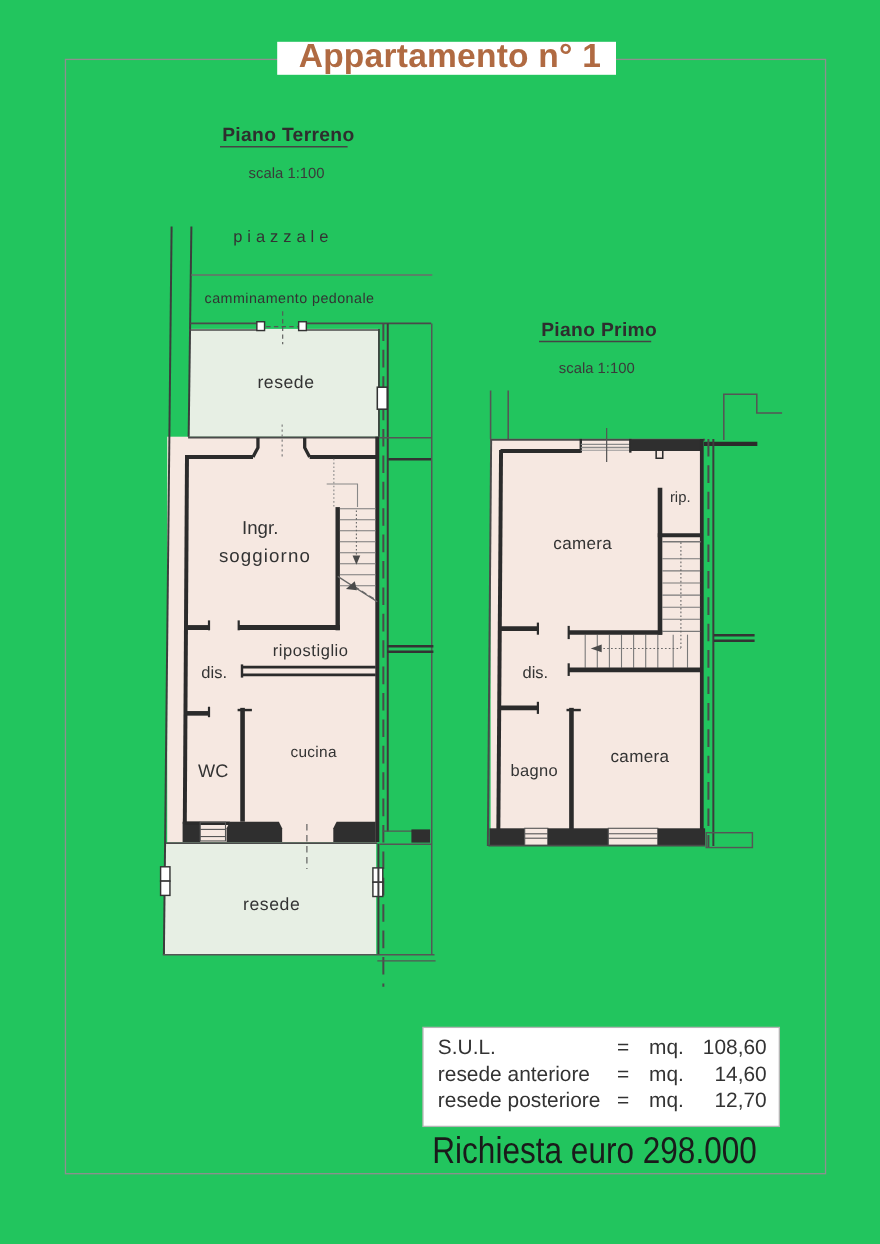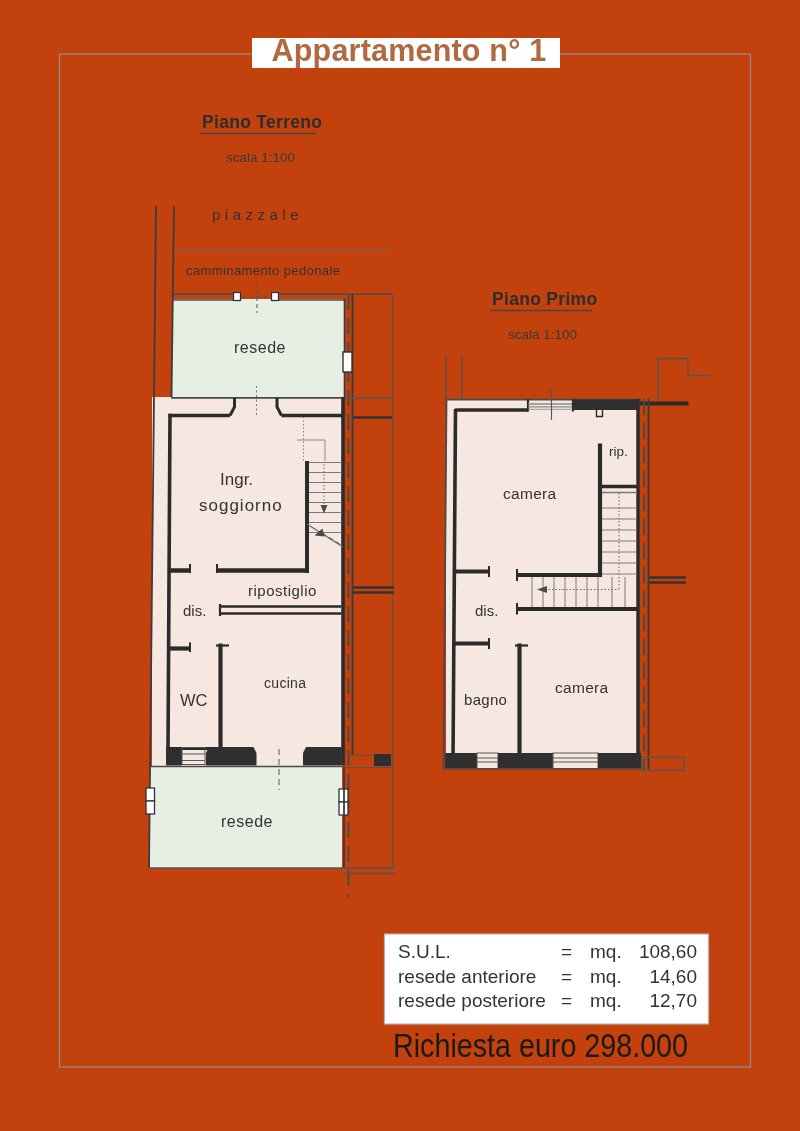--- a/index.html
+++ b/index.html
@@ -1,16 +1,16 @@
 <!DOCTYPE html>
 <html><head>
 <meta charset="utf-8">
 <style>
   html,body{margin:0;padding:0;background:#ffffff;}
-  #page{position:relative;width:800px;height:1131px;background:#c2410c;overflow:hidden;}
+  #page{position:relative;width:800px;height:1131px;background:#22c55e;overflow:hidden;}
   svg{position:absolute;left:0;top:0;}
   text{font-family:"Liberation Sans",sans-serif;}
 </style>
 </head>
 <body>
 <div id="page">
 <svg width="800" height="1131" viewBox="0 0 800 1131">
 
   <rect x="59.5" y="54" width="691" height="1013" fill="none" stroke="#8f8f8f" stroke-width="1.2"></rect>
 

